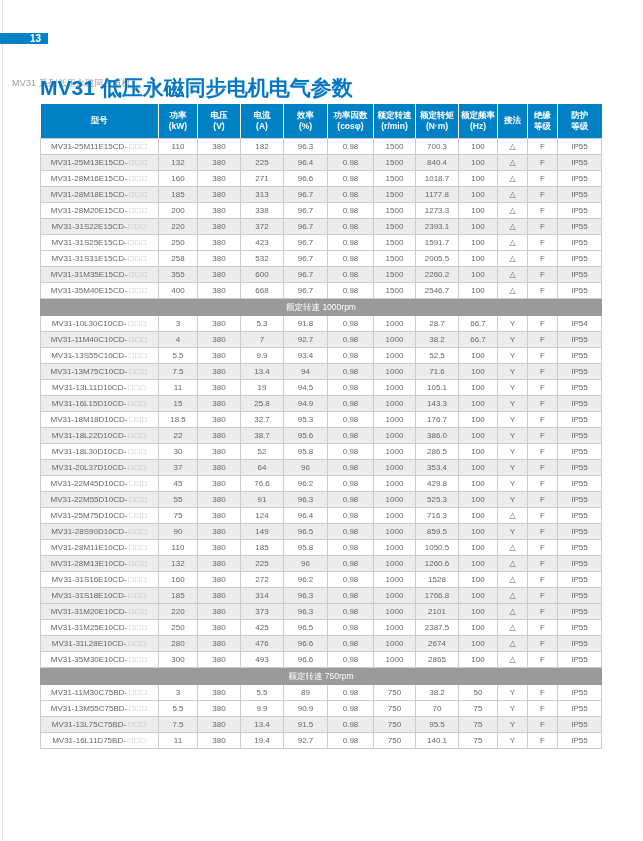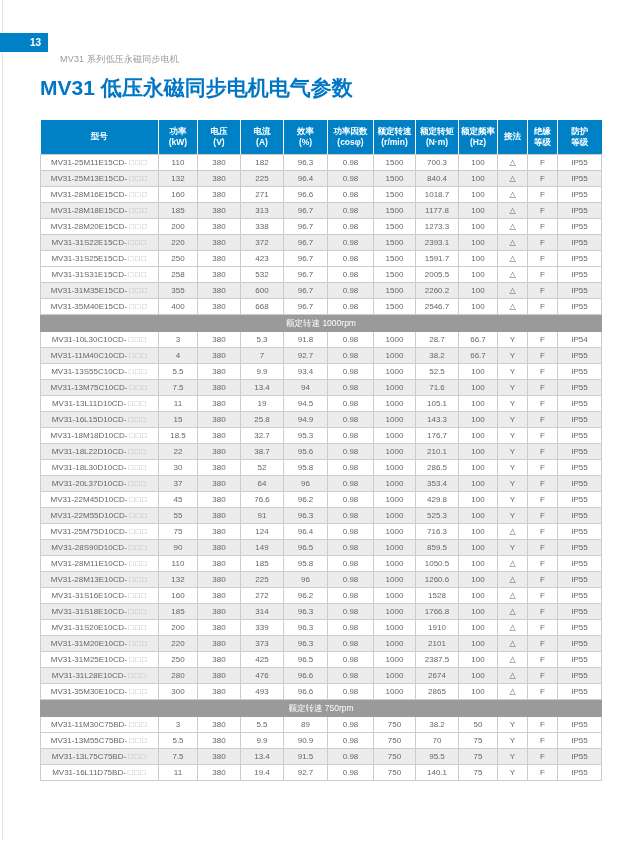--- a/index.html
+++ b/index.html
@@ -5,31 +5,31 @@
   :root{
     --accent:#0081c6;
     --bar:#9a9a9a;
   }
   html,body{margin:0;padding:0;}
   body{
     width:643px;height:841px;background:#ffffff;position:relative;overflow:hidden;
     font-family:"Liberation Sans","DejaVu Sans",sans-serif;
   }
   .page-edge{position:absolute;left:2px;top:0;width:1px;height:841px;background:#e4e4e4;}
-  .topbar{position:absolute;top:33px;left:0;height:19px;display:flex;align-items:center;}
+  .topbar{position:absolute;top:33px;left:0;height:19px;display:flex;align-items:flex-start;flex-direction:column;}
   .page-tab{
     width:48px;height:19px;background:var(--accent);color:#fff;font-weight:bold;font-size:10px;
     display:flex;align-items:center;justify-content:flex-end;padding-right:7px;box-sizing:border-box;
   }
   .series-label{margin-left:12px;color:#9b9b9b;font-size:9px;letter-spacing:0.2px;margin-top:33px;}
   .page-title{
     position:absolute;left:40px;top:60px;font-size:21px;font-weight:bold;color:#0076c5;
   }
   .table-wrap{position:absolute;left:40px;top:104px;width:561px;}
-  table{border-collapse:collapse;width:561px;table-layout:fixed;margin-top:16px;}
+  table{border-collapse:collapse;width:561px;table-layout:fixed;}
   thead th{
     background:var(--accent);color:#ffffff;font-size:8.5px;font-weight:bold;height:34px;
     border-right:1px solid #ffffff;border-bottom:1px solid #cccccc;padding:0;line-height:1.3;
     vertical-align:middle;text-align:center;
   }
   thead th:last-child{border-right:none;}
   tbody td{
     font-size:8px;color:#666666;text-align:center;height:15px;
     border:1px solid #cccccc;padding:0;line-height:1;background:#ffffff;
     white-space:nowrap;overflow:hidden;vertical-align:middle;
@@ -329,21 +329,21 @@
           <td>IP55</td>
         </tr>
         <tr class="even">
           <td>MV31-18L22D10CD-<span class="model-suffix">□□□</span></td>
           <td>22</td>
           <td>380</td>
           <td>38.7</td>
           <td>95.6</td>
           <td>0.98</td>
           <td>1000</td>
-          <td>210.1</td>
+          <td>386.0</td>
           <td>100</td>
           <td>Y</td>
           <td>F</td>
           <td>IP55</td>
         </tr>
         <tr>
           <td>MV31-18L30D10CD-<span class="model-suffix">□□□</span></td>
           <td>30</td>
           <td>380</td>
           <td>52</td>
@@ -470,34 +470,20 @@
         </tr>
         <tr class="even">
           <td>MV31-31S18E10CD-<span class="model-suffix">□□□</span></td>
           <td>185</td>
           <td>380</td>
           <td>314</td>
           <td>96.3</td>
           <td>0.98</td>
           <td>1000</td>
           <td>1766.8</td>
-          <td>100</td>
-          <td>△</td>
-          <td>F</td>
-          <td>IP55</td>
-        </tr>
-        <tr>
-          <td>MV31-31S20E10CD-<span class="model-suffix">□□□</span></td>
-          <td>200</td>
-          <td>380</td>
-          <td>339</td>
-          <td>96.3</td>
-          <td>0.98</td>
-          <td>1000</td>
-          <td>1910</td>
           <td>100</td>
           <td>△</td>
           <td>F</td>
           <td>IP55</td>
         </tr>
         <tr class="even">
           <td>MV31-31M20E10CD-<span class="model-suffix">□□□</span></td>
           <td>220</td>
           <td>380</td>
           <td>373</td>

